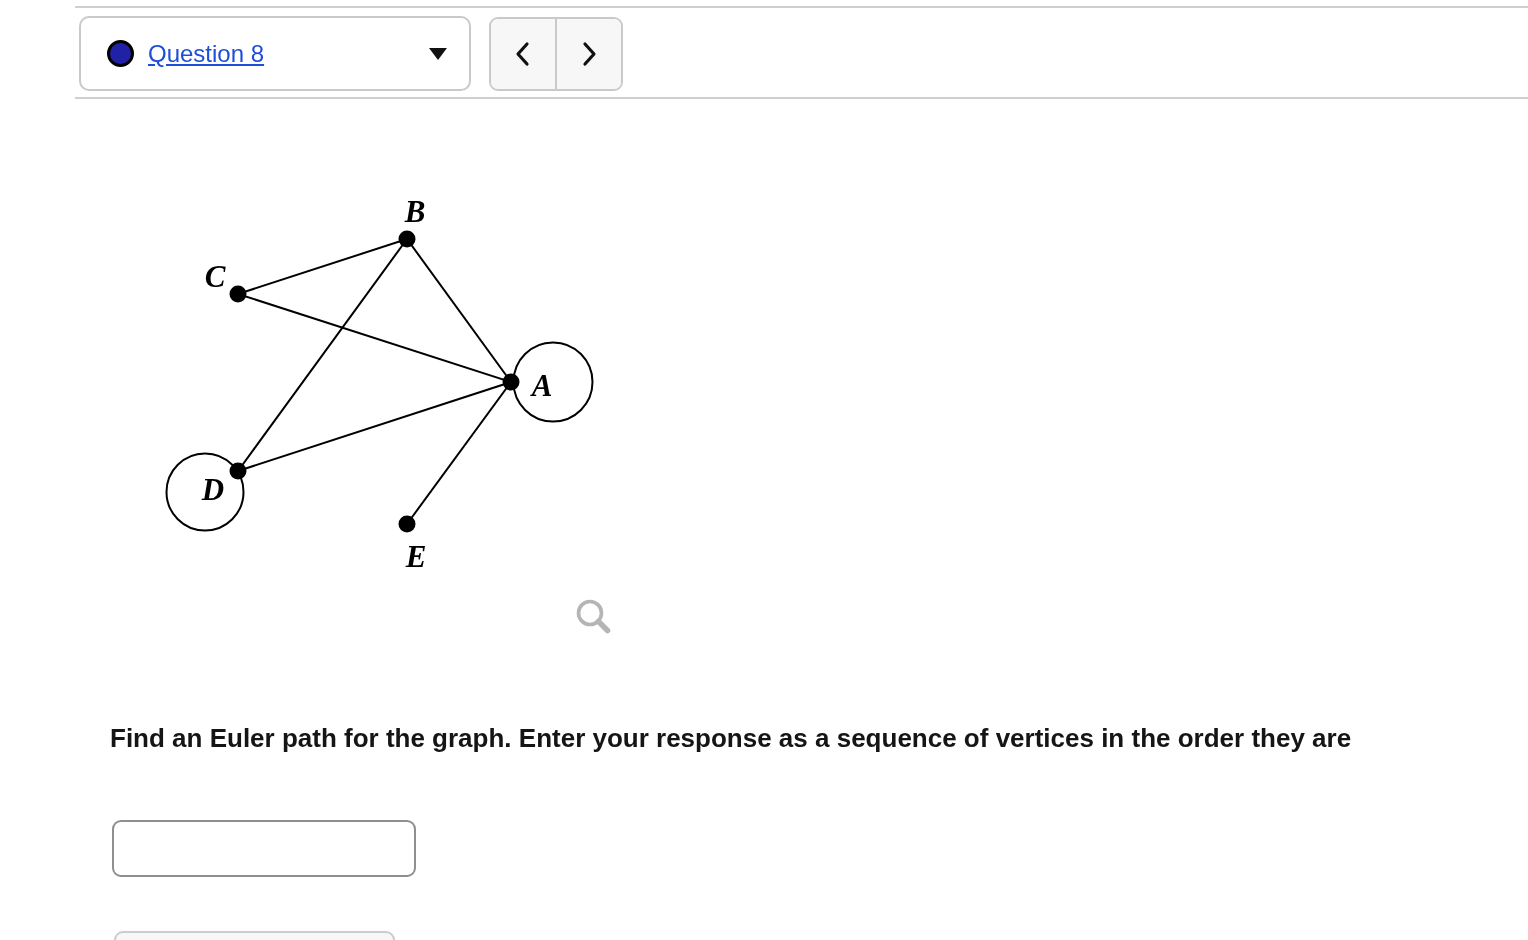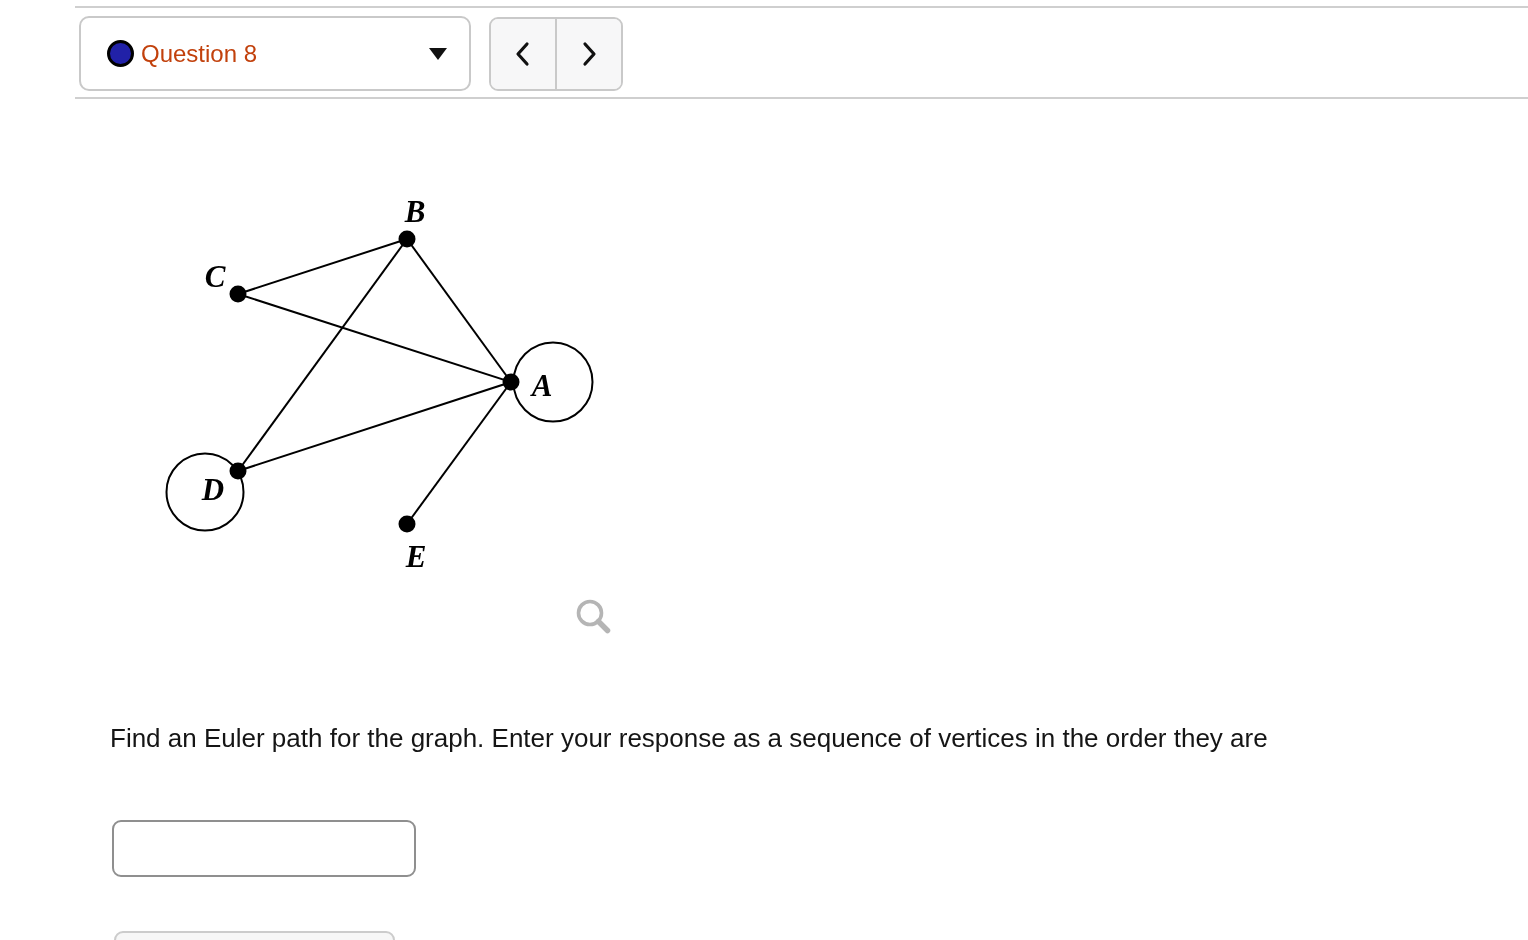--- a/index.html
+++ b/index.html
@@ -27,22 +27,23 @@
     background: #ffffff;
     display: flex; align-items: center;
     cursor: pointer;
   }
   .status-dot {
     width: 21px; height: 21px; border-radius: 50%;
     background: #2121a8; border: 3px solid #000;
     margin-left: 26px; flex: 0 0 auto;
   }
   .question-label {
-    margin-left: 7px; font-size: 24px; color: #c2410c;
+    margin-left: 14px; font-size: 24px; color: #1d4ed8;
     white-space: nowrap;
+    text-decoration: underline;
   }
   .caret-down {
     margin-left: auto; margin-right: 22px;
     width: 0; height: 0;
     border-left: 9px solid transparent;
     border-right: 9px solid transparent;
     border-top: 12px solid #111;
   }
   .nav-group {
     position: absolute; left: 489px; top: 17px;
@@ -69,21 +70,21 @@
     font-style: italic; font-weight: bold;
     font-size: 31px; fill: #000;
     text-anchor: middle;
   }
   .magnifier { position: absolute; left: 570px; top: 593px; cursor: pointer; }
 
   
   .question-text {
     position: absolute; left: 110px; top: 691px;
     width: 1404px;
-    font-size: 26px; line-height: 42px; color: #151515;
+    font-size: 26px; line-height: 42px; color: #151515; font-weight: bold;
   }
   .answer-input {
     position: absolute; left: 112px; top: 820px;
     width: 304px; height: 57px;
     box-sizing: border-box;
     border: 2px solid #8f8f8f; border-radius: 9px;
     background: #fff;
     font-family: "Liberation Sans", sans-serif;
     font-size: 26px; padding: 0 14px;
     outline: none;

